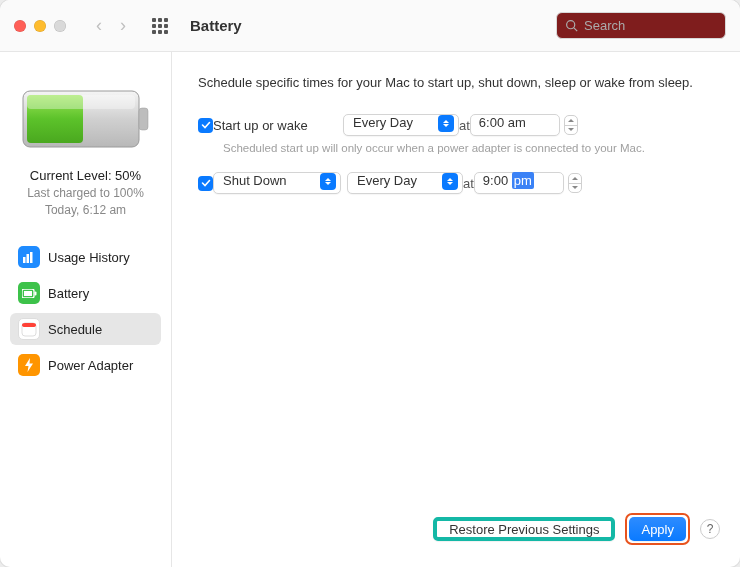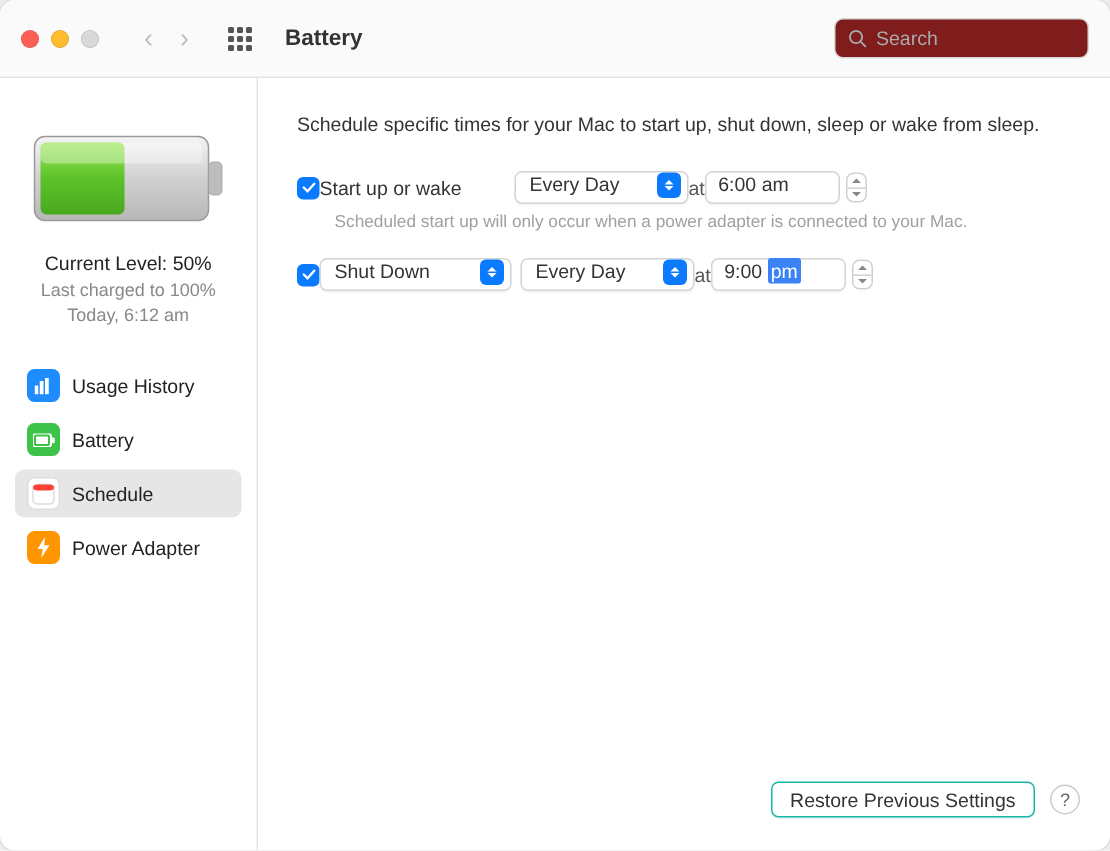--- a/index.html
+++ b/index.html
@@ -192,21 +192,21 @@
     align-items: center;
     gap: 10px;
   }
   .btn {
     height: 24px;
     padding: 0 12px;
     border-radius: 5px;
     font-size: 13px;
     display: flex; align-items: center;
     cursor: pointer;
-    border:1px solid #14b8a6;
+    border:4px solid #14b8a6;
     background:#fff;
     box-shadow: 0 1px 1px rgba(0,0,0,0.06);
   }
   .btn.primary {
     background: linear-gradient(#2e8cff,#0a7aff);
     color: #fff;
     border: none;
   }
   .apply-highlight {
     border: 2px solid #e8531e;
@@ -368,17 +368,20 @@
           </div>
           <div class="stepper">
               <div></div>
               <div></div>
             </div>
         </div>
       </div>
 
       <div class="footer">
         <div class="btn">Restore Previous Settings</div>
+        <div class="apply-highlight">
+          <div class="btn primary">Apply</div>
+        </div>
         <div class="help">?</div>
       </div>
     </div>
   </div>
 </div>
 
 </body></html>

